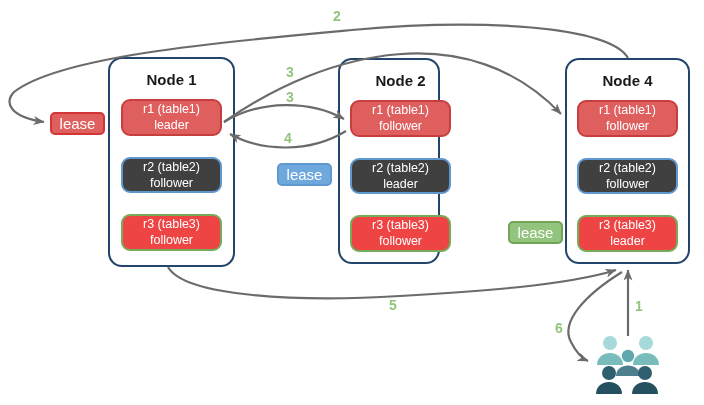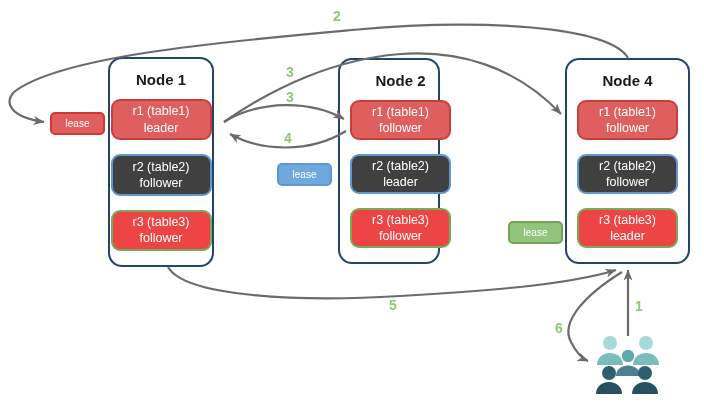--- a/index.html
+++ b/index.html
@@ -6,36 +6,36 @@
   .canvas {
     position:relative; width:704px; height:405px; background:#ffffff;
     font-family:"Liberation Sans", sans-serif; overflow:hidden;
   }
   .node {
     position:absolute; background:#ffffff;
     border:2px solid #24456b; border-radius:14px;
     box-sizing:border-box; display:flex; flex-direction:column; align-items:center;
     padding-top:12px; z-index:2;
   }
-  .node1 { left:108px; top:57px;  width:106px; height:210px; }
+  .node1 { left:108px; top:57px;  width:127px; height:210px; }
   .node2 { left:338px; top:58px;  width:102px; height:206px;padding-left:23px; }
   .node3 { left:565px; top:58px;  width:125px; height:206px; }
   .node-title { font-weight:bold; font-size:15px; color:#1a1a1a; margin-bottom:11px; }
   .replica {
     width:101px; height:47px; border-radius:9px; border:2px solid transparent;
     box-sizing:border-box; color:#ffffff; font-size:12.5px; line-height:1.3;
-    display:flex; flex-direction:column; align-items:center; justify-content:center;
-    text-align:center; margin-bottom:14px;
+    display:flex; flex-direction:column; align-items:center; justify-content:space-between;
+    text-align:center; margin-bottom:21px;
   }
   .replica.red   { background:#df5f5f; border-color:#c73e3e; }
   .replica.blue  { background:#404040; border-color:#5f98cf; }
   .replica.green { background:#ef4444; border-color:#76ab59; }
   .lease {
     position:absolute; width:55px; height:23px; border-radius:5px;
-    border:2px solid transparent; box-sizing:border-box; color:#ffffff; font-size:10px;
+    border:2px solid transparent; box-sizing:border-box; color:#ffffff; font-size:15px;
     display:flex; align-items:center; justify-content:center; z-index:6;
   }
   .lease.red   { left:50px;  top:112px; background:#df5f5f; border-color:#d23535; }
   .lease.blue  { left:277px; top:163px; background:#6fa8dc; border-color:#5f98cf; }
   .lease.green { left:508px; top:221px; background:#93c47d; border-color:#71a455; }
   .step {
     position:absolute; color:#93c47d; font-weight:bold; font-size:14px; z-index:7;
   }
   .s1 { left:635px; top:298px; }
   .s2 { left:333px; top:8px;   }

